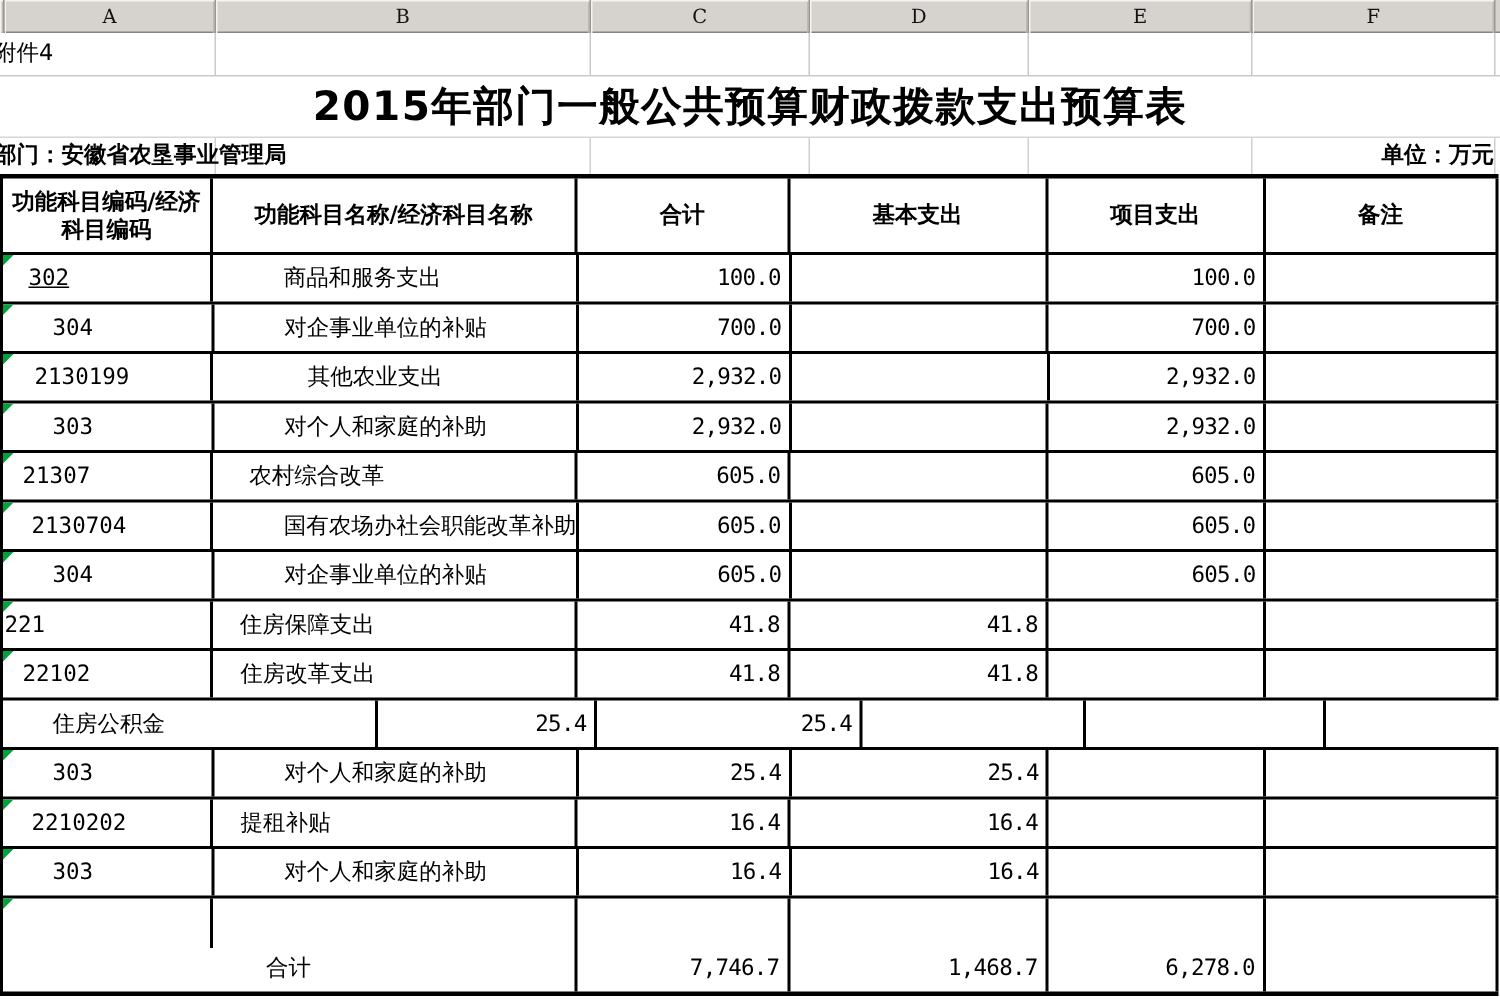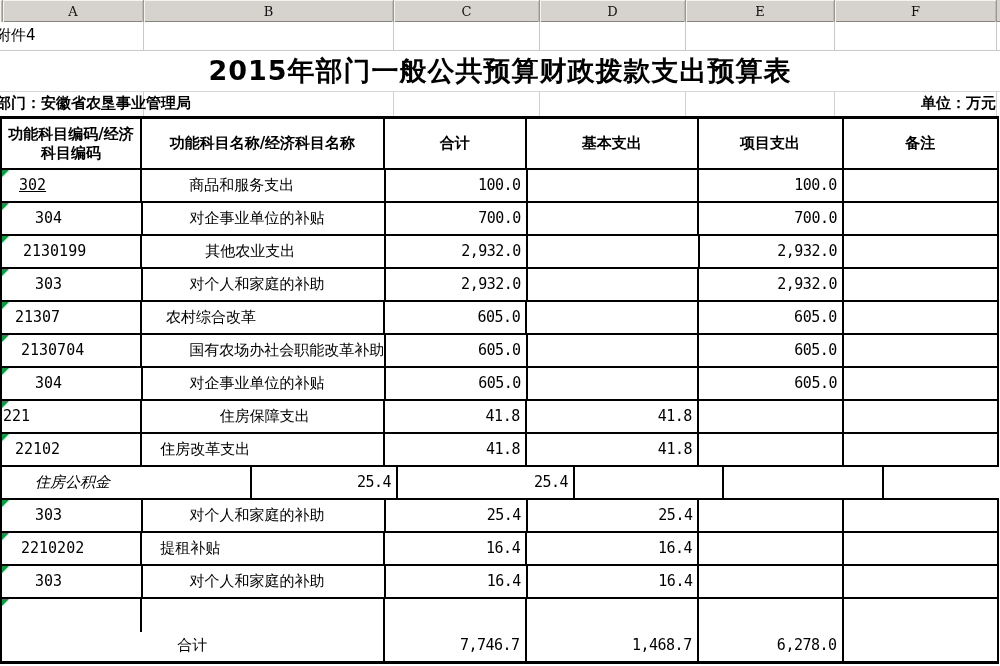--- a/index.html
+++ b/index.html
@@ -164,36 +164,36 @@
         <div class="trow data-row">
           <div class="tcell cA code-cell" style="padding-left: 33px;">304<span class="tri"></span></div>
           <div class="tcell cB" style="padding-left: 47px;">对企事业单位的补贴</div>
           <div class="tcell cC num">605.0</div>
           <div class="tcell cD num"></div>
           <div class="tcell cE num">605.0</div>
           <div class="tcell cF"></div>
         </div>
         <div class="trow data-row">
           <div class="tcell cA code-cell" style="padding-left: 1px;">221<span class="tri"></span></div>
-          <div class="tcell cB" style="padding-left: 5px; text-align: center;">住房保障支出</div>
+          <div class="tcell cB" style="padding-left: 18px;">住房保障支出</div>
           <div class="tcell cC num">41.8</div>
           <div class="tcell cD num">41.8</div>
           <div class="tcell cE num"></div>
           <div class="tcell cF"></div>
         </div>
         <div class="trow data-row">
           <div class="tcell cA code-cell" style="padding-left: 13px;">22102<span class="tri"></span></div>
           <div class="tcell cB" style="padding-left: 18px;">住房改革支出</div>
           <div class="tcell cC num">41.8</div>
           <div class="tcell cD num">41.8</div>
           <div class="tcell cE num"></div>
           <div class="tcell cF"></div>
         </div>
         <div class="trow data-row">
-          <div class="tcell cB" style="padding-left: 33px; font-style: italic;">住房公积金</div>
+          <div class="tcell cB" style="padding-left: 33px;">住房公积金</div>
           <div class="tcell cC num">25.4</div>
           <div class="tcell cD num">25.4</div>
           <div class="tcell cE num"></div>
           <div class="tcell cF"></div>
         </div>
         <div class="trow data-row">
           <div class="tcell cA code-cell" style="padding-left: 33px;">303<span class="tri"></span></div>
           <div class="tcell cB" style="padding-left: 47px;">对个人和家庭的补助</div>
           <div class="tcell cC num">25.4</div>
           <div class="tcell cD num">25.4</div>

